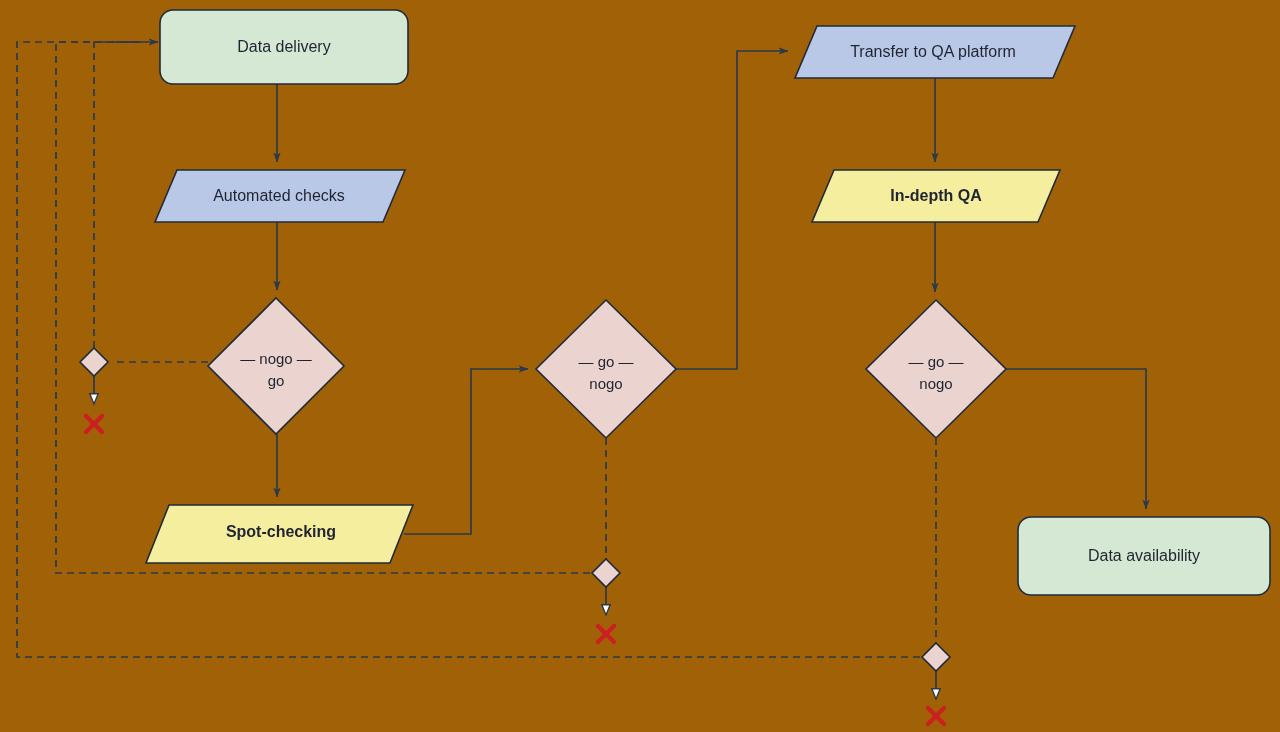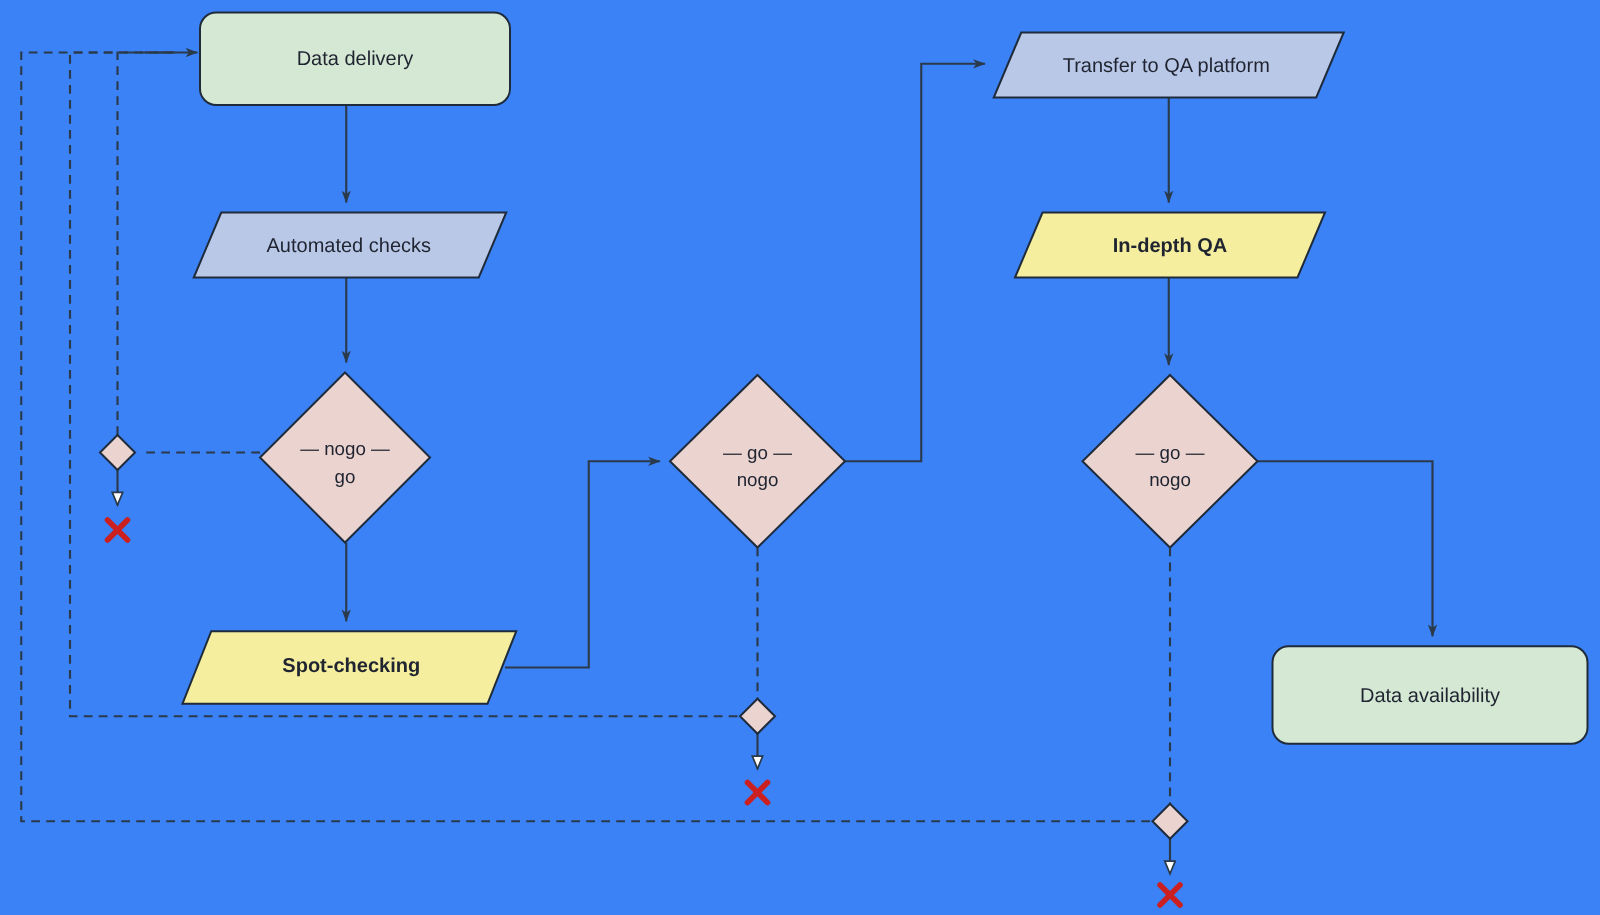--- a/index.html
+++ b/index.html
@@ -8,21 +8,21 @@
     padding: 0;
     background: #ffffff;
   }
   body {
     font-family: "Liberation Sans", sans-serif;
   }
   #canvas {
     position: relative;
     width: 1280px;
     height: 732px;
-    background: #3b82f6;
+    background: #a16207;
     overflow: hidden;
   }
   #diagram-svg {
     position: absolute;
     left: 0;
     top: 0;
     width: 1280px;
     height: 732px;
   }
   .node-label {

